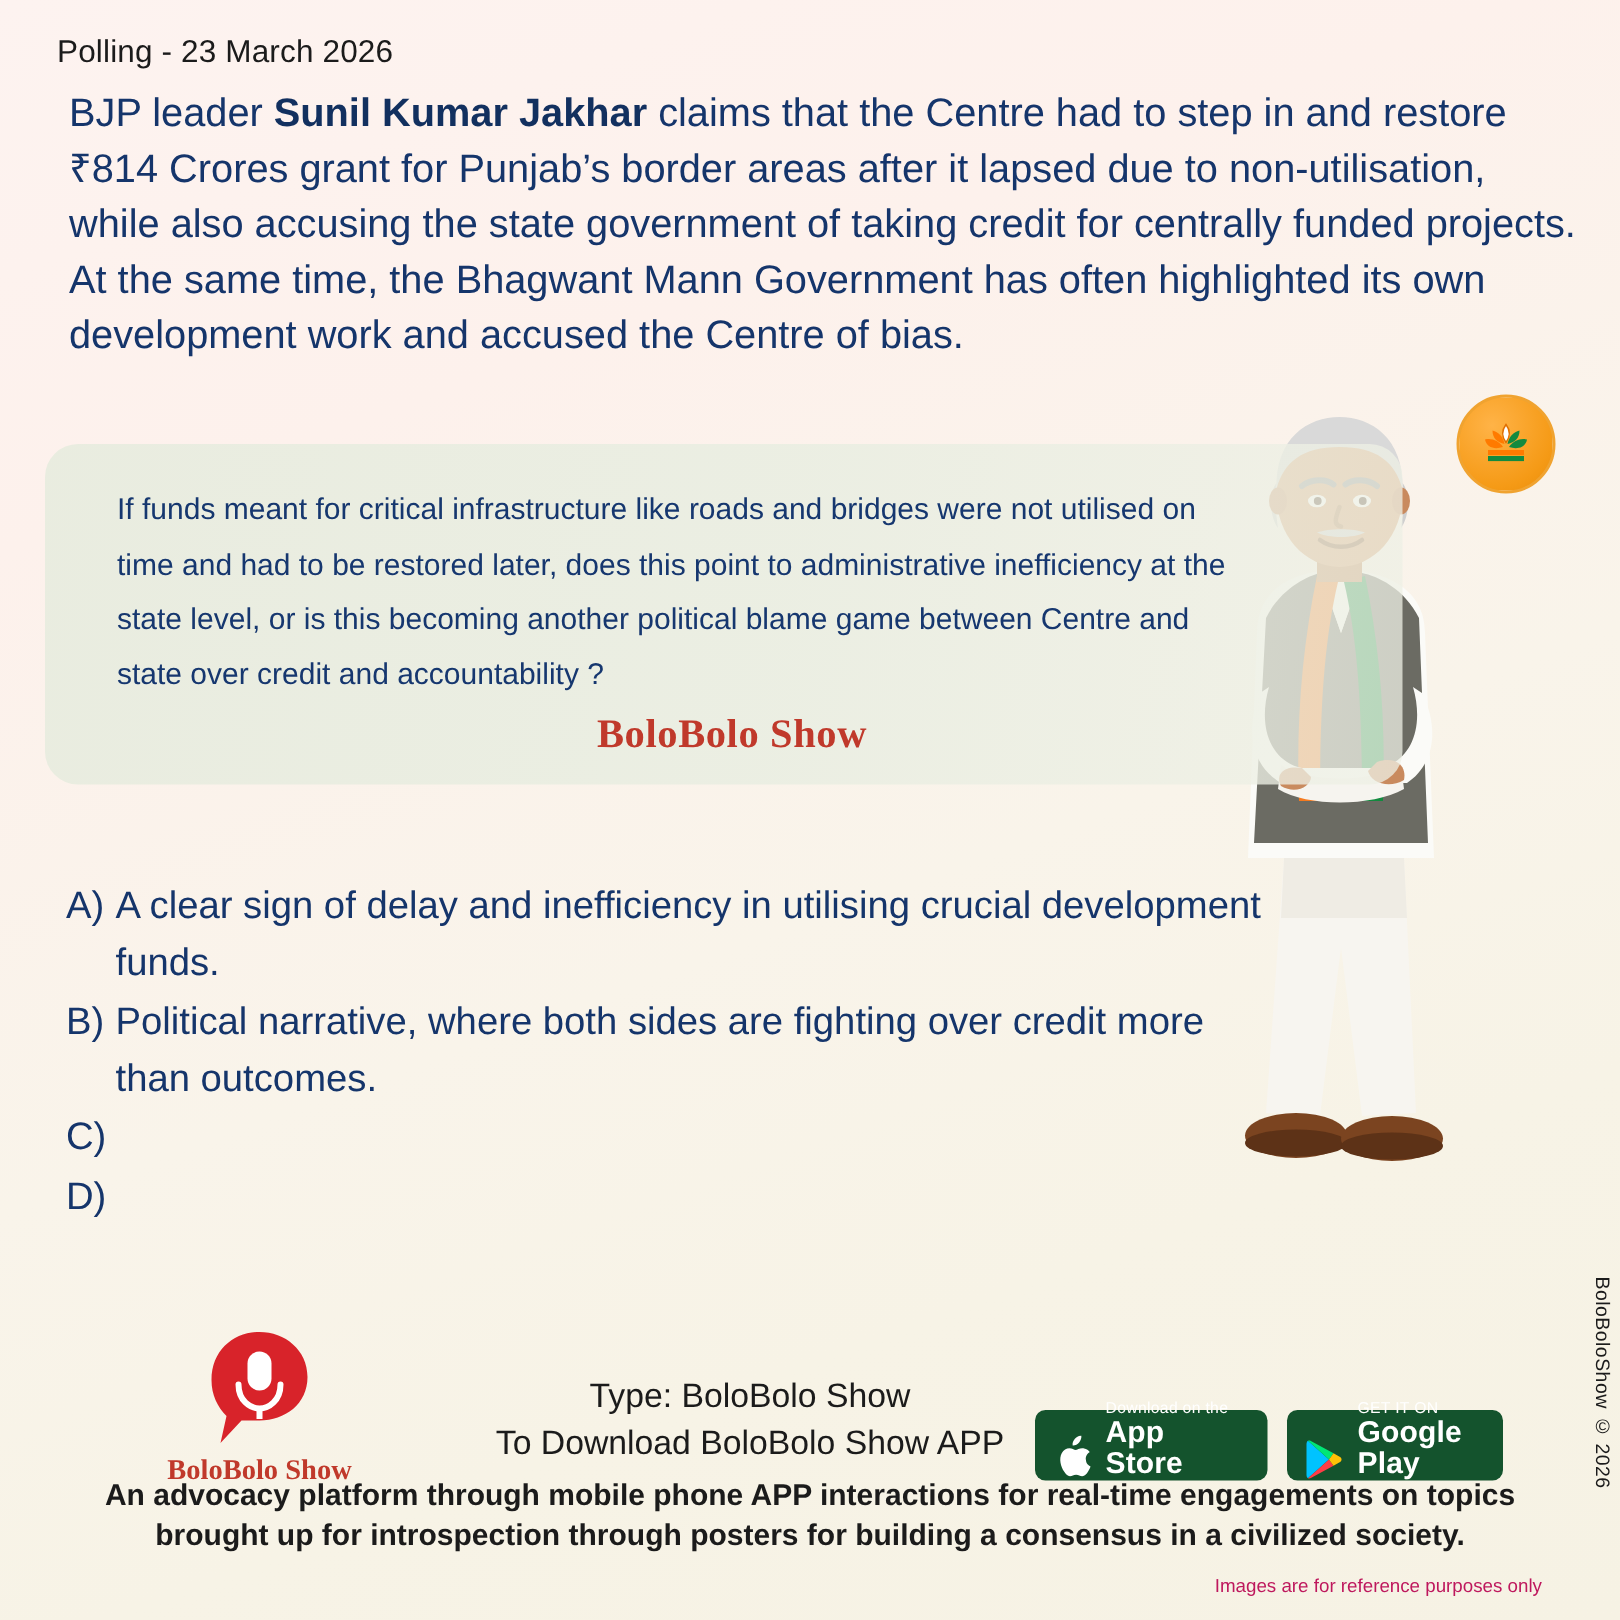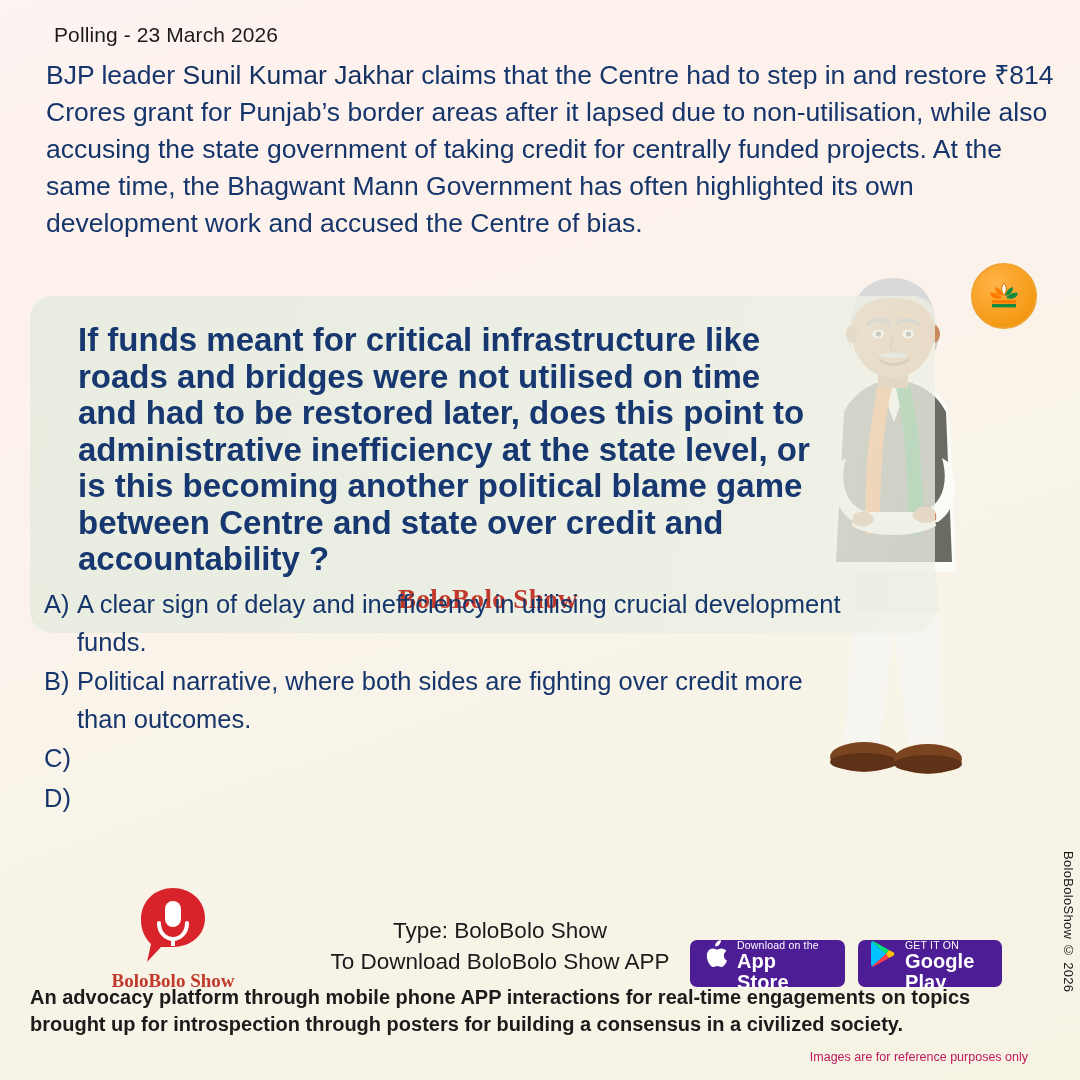--- a/index.html
+++ b/index.html
@@ -13,47 +13,46 @@
     background: linear-gradient(160deg, #fdf3f0 0%, #fdf1ec 25%, #f9f4ea 55%, #f7f3e6 75%, #f6f2e4 100%);
   }
 
   
   .poll-date {
     position: absolute;
     left: 38px; top: 23px;
     font-size: 21px;
     color: #1b1b1b;
     letter-spacing: .1px;
-    margin-left: 16px;
   }
 
   
   .intro {
     position: absolute;
     left: 46px; top: 57px;
     width: 1010px;
     font-size: 26.5px;
     line-height: 37px;
     color: #15356b;
   }
-  .intro b { font-weight: normal; color: #12305f; }
+  .intro b { font-weight: bold; color: #12305f; }
 
   
   .question-box {
     position: absolute;
     left: 30px; top: 296px;
     width: 905px;
     padding: 26px 34px 18px 48px;
     background: linear-gradient(100deg, rgba(232,236,223,.95) 0%, rgba(234,238,226,.92) 55%, rgba(238,240,229,.75) 100%);
     border-radius: 22px;
   }
   .question-text {
-    font-size: 33px;
+    font-size: 20px;
     line-height: 36.5px;
-    font-weight: bold;
+    font-weight: normal;
     color: #16376f;
     max-width: 740px;
   }
   .brand-script {
     margin-top: 6px;
     text-align: center;
     width: 900px;
     font-family: "Liberation Serif", serif;
     font-size: 27px;
     font-weight: bold;
@@ -118,38 +117,39 @@
     text-align: center;
     font-size: 22.5px;
     line-height: 31px;
     color: #1b1b1b;
   }
 
   .store-btn {
     position: absolute;
     bottom: 93px;
     height: 47px;
-    background: #4c1d95;
+    background: #14532d;
     border-radius: 7px;
     display: flex;
-    align-items: flex-start;
+    align-items: flex-end;
     padding: 0 12px;
     color: #fff;
   }
   .store-btn .glyph { flex: none; margin-right: 9px; }
   .store-btn .lines { line-height: 1.05; }
   .store-btn .small { font-size: 10.5px; letter-spacing: .2px; display: block; }
   .store-btn .big { font-size: 20px; font-weight: bold; display: block; letter-spacing: .1px; }
   #appstore-button { left: 690px; width: 155px; }
   #googleplay-button { left: 858px; width: 144px; }
 
   .advocacy {
     position: absolute;
     left: 30px; bottom: 42px;
     width: 1020px;
+    text-align: center;
     font-size: 20px;
     line-height: 27px;
     font-weight: bold;
     color: #1b1b1b;
   }
 
   .ref-note {
     position: absolute;
     right: 52px; bottom: 16px;
     font-size: 12.5px;

